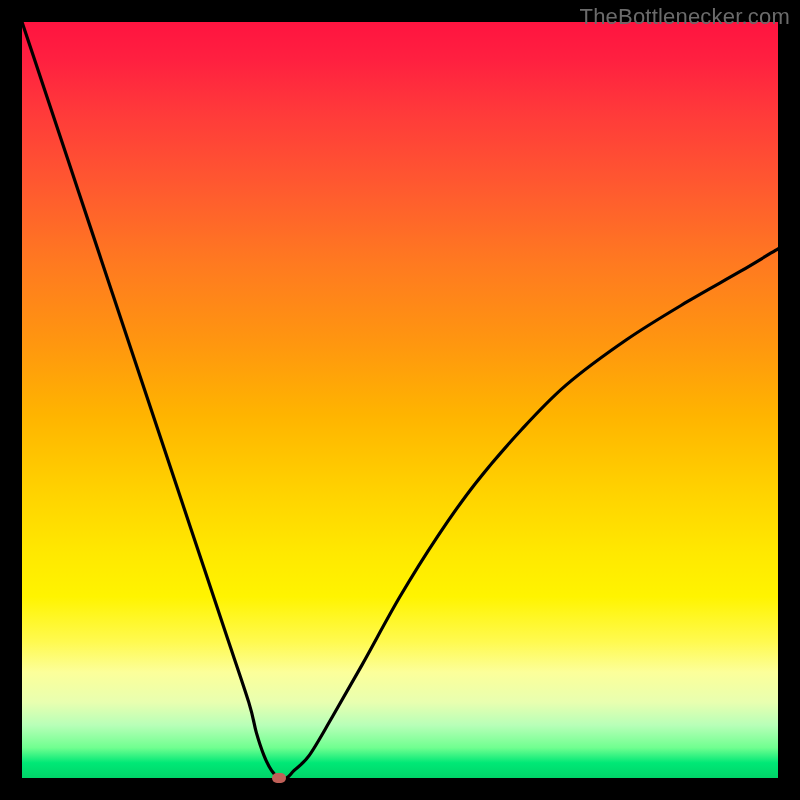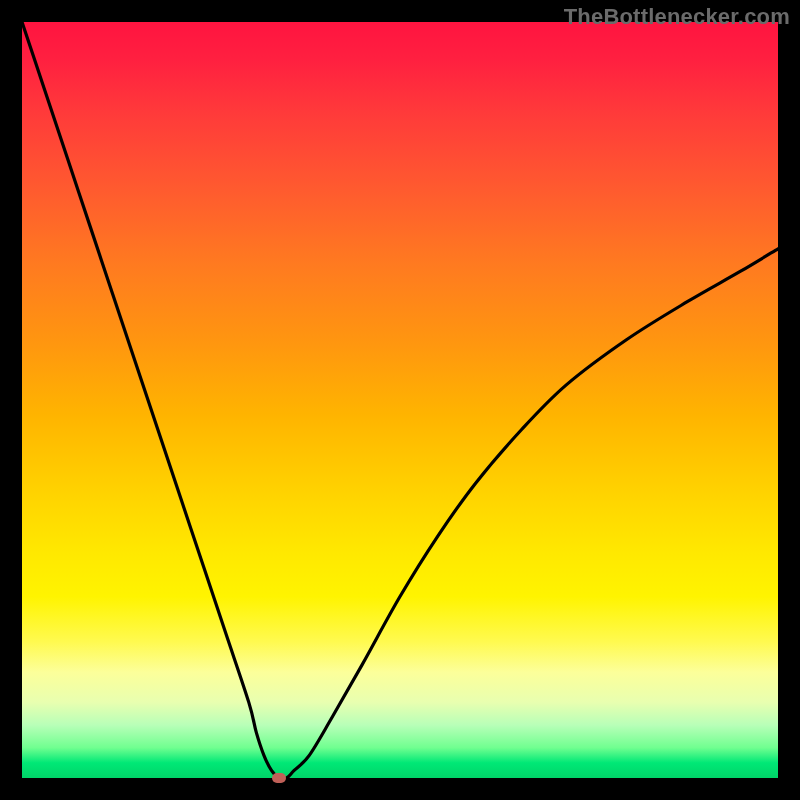--- a/index.html
+++ b/index.html
@@ -37,21 +37,21 @@
       #00d468 100%
     );
   }
   .watermark {
     position: absolute;
     top: 4px;
     right: 10px;
     color: #6b6b6b;
     font-size: 22px;
     letter-spacing: 0.2px;
-    font-weight: 700;
+    font-weight: 400;
     user-select: none;
   }
   svg.curve {
     position: absolute;
     left: 0;
     top: 0;
     width: 756px;
     height: 756px;
     overflow: visible;
   }

